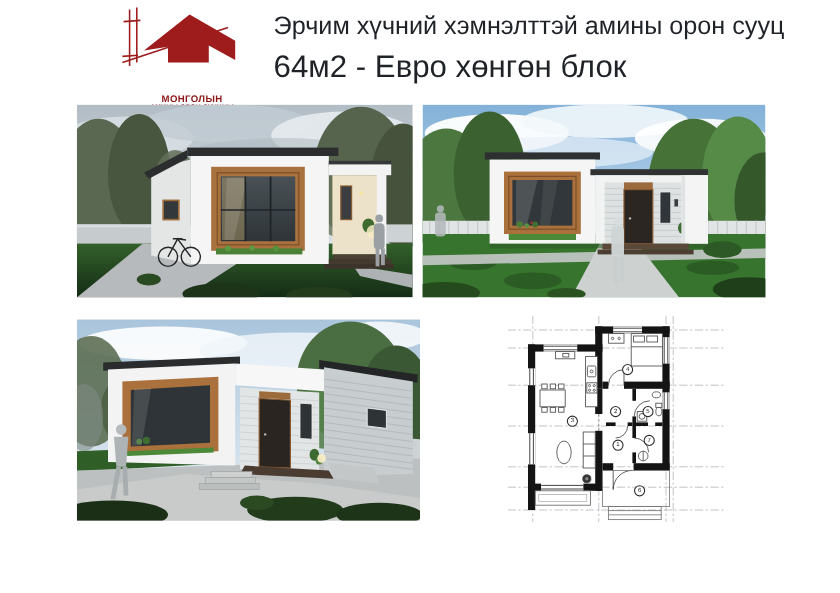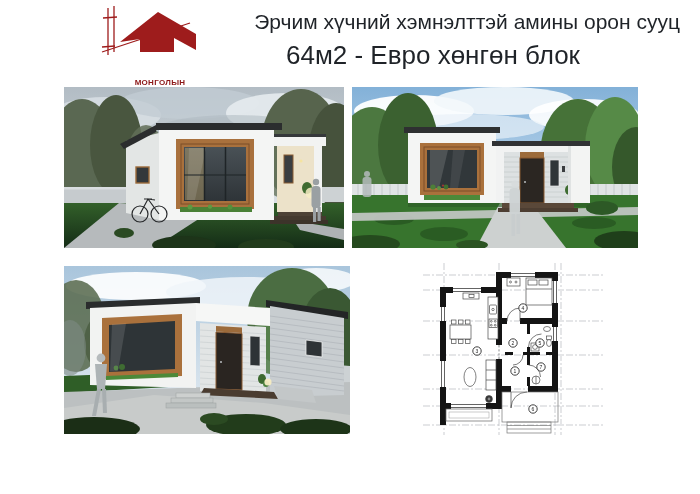--- a/index.html
+++ b/index.html
@@ -6,21 +6,21 @@
   html,body{margin:0;padding:0;background:#fff;}
   .page{position:relative;width:700px;height:494px;background:#ffffff;overflow:hidden;
         font-family:"Liberation Sans",sans-serif;}
   
   .logo{position:absolute;left:100px;top:6px;width:115px;height:72px;}
   .logo svg{position:absolute;left:0;top:0;}
   .logo-text{position:absolute;left:8px;top:43px;width:104px;text-align:center;
              color:#8c1616;font-weight:bold;line-height:1.18;margin-top:29px;}
   .logo-l1{font-size:8px;letter-spacing:.3px;}
   .logo-l2,.logo-l3{font-size:5.6px;letter-spacing:.2px;}
-  .titles{position:absolute;left:228px;top:8px;width:452px;text-align:right;color:#1f2328;}
+  .titles{position:absolute;left:228px;top:8px;width:452px;text-align:left;color:#1f2328;}
   .title1{font-size:21px;line-height:28px;}
   .title2{font-size:26px;line-height:28px;margin-top:5px;padding-right:100px;}
   
   .panel{position:absolute;overflow:hidden;}
   .panel svg{display:block;width:100%;height:100%;}
   .p1{left:64px;top:87px;width:280px;height:161px;}
   .p2{left:352px;top:87px;width:286px;height:161px;}
   .p3{left:64px;top:266px;width:286px;height:168px;}
   .p4{left:423px;top:263px;width:213px;height:172px;background:#fff;}
   .plan-num{font-size:5px;fill:#222;font-family:"Liberation Sans",sans-serif;}

